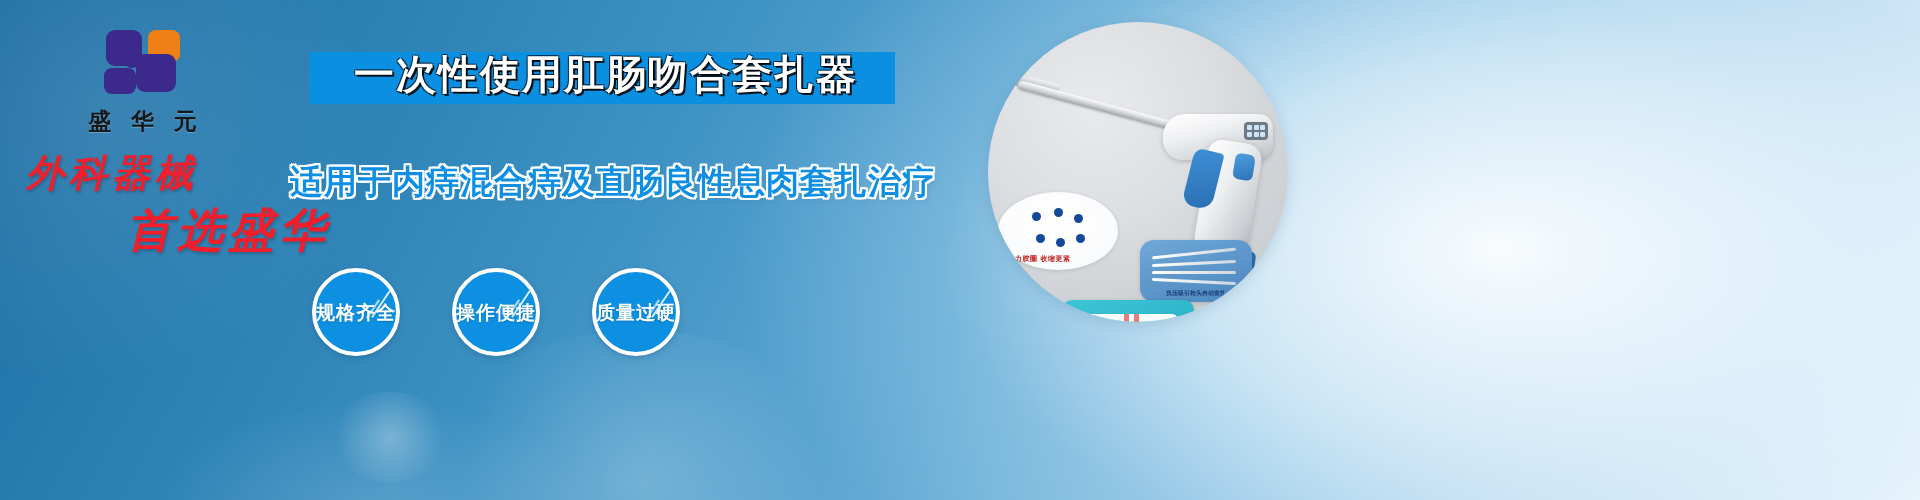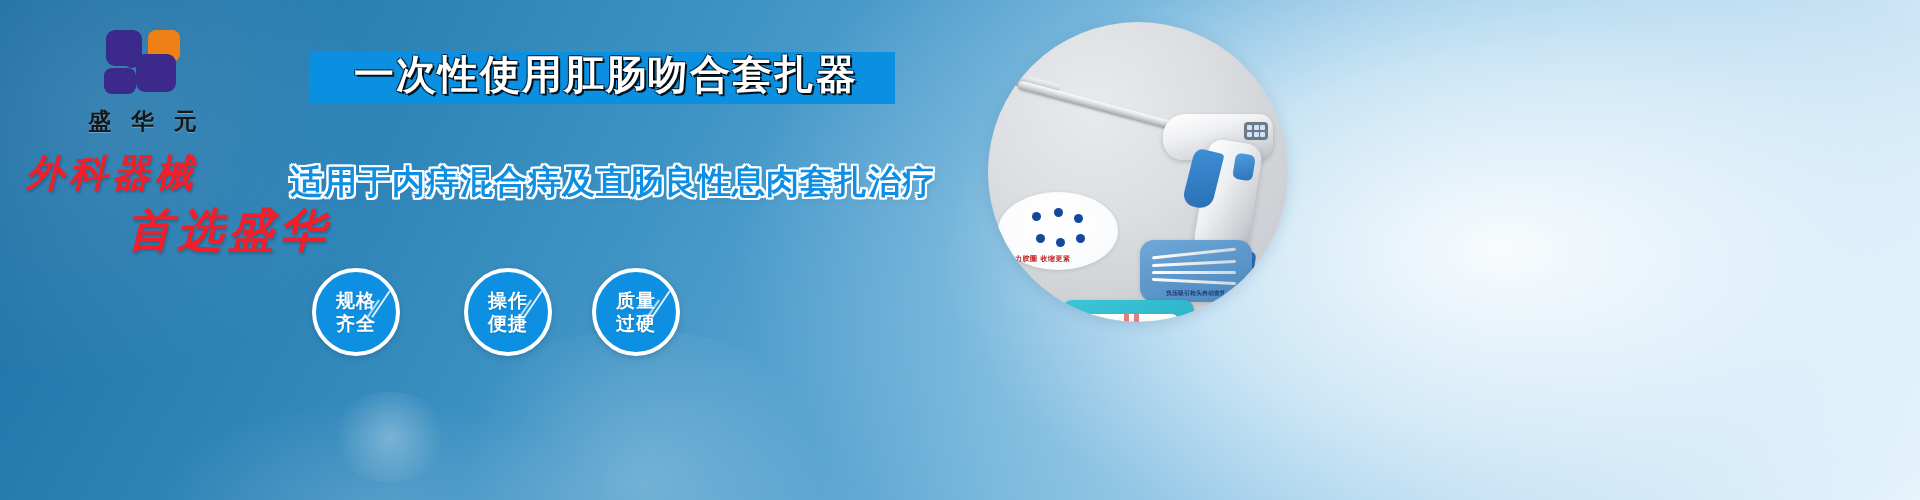--- a/index.html
+++ b/index.html
@@ -88,27 +88,27 @@
     overflow:hidden;
   }
   .feature .slash{
     position:absolute;right:14px;top:16px;width:2px;height:32px;
     background:rgba(255,255,255,0.85);
     transform:rotate(34deg);transform-origin:center;
   }
   .feature .slash.s2{right:22px;top:26px;height:22px;opacity:.8;}
   .feature .ftext{
     position:absolute;left:0;top:0;width:100%;height:100%;
-    display:flex;flex-direction:column;align-items:center;justify-content:center;
+    display:flex;flex-direction:row;align-items:center;justify-content:center;
     color:#fff;font-size:19px;font-weight:700;line-height:23px;letter-spacing:1px;
     font-family:"DejaVu Sans","Liberation Sans",sans-serif;
     text-shadow:0 1px 2px rgba(0,0,0,0.18);
   }
   .f0{left:0px;}
-  .f1{left:152px;}
+  .f1{left:140px;}
   .f2{left:280px;}
   .f3{left:420px;}
 
   
   #product{
     position:absolute;left:988px;top:22px;width:300px;height:300px;border-radius:50%;
     background:
       radial-gradient(circle at 36% 28%, #e9eaec 0%, #dcdee1 40%, #cdd0d4 72%, #c2c5ca 100%);
     box-shadow:0 3px 14px rgba(60,100,140,0.20);
     overflow:hidden;

